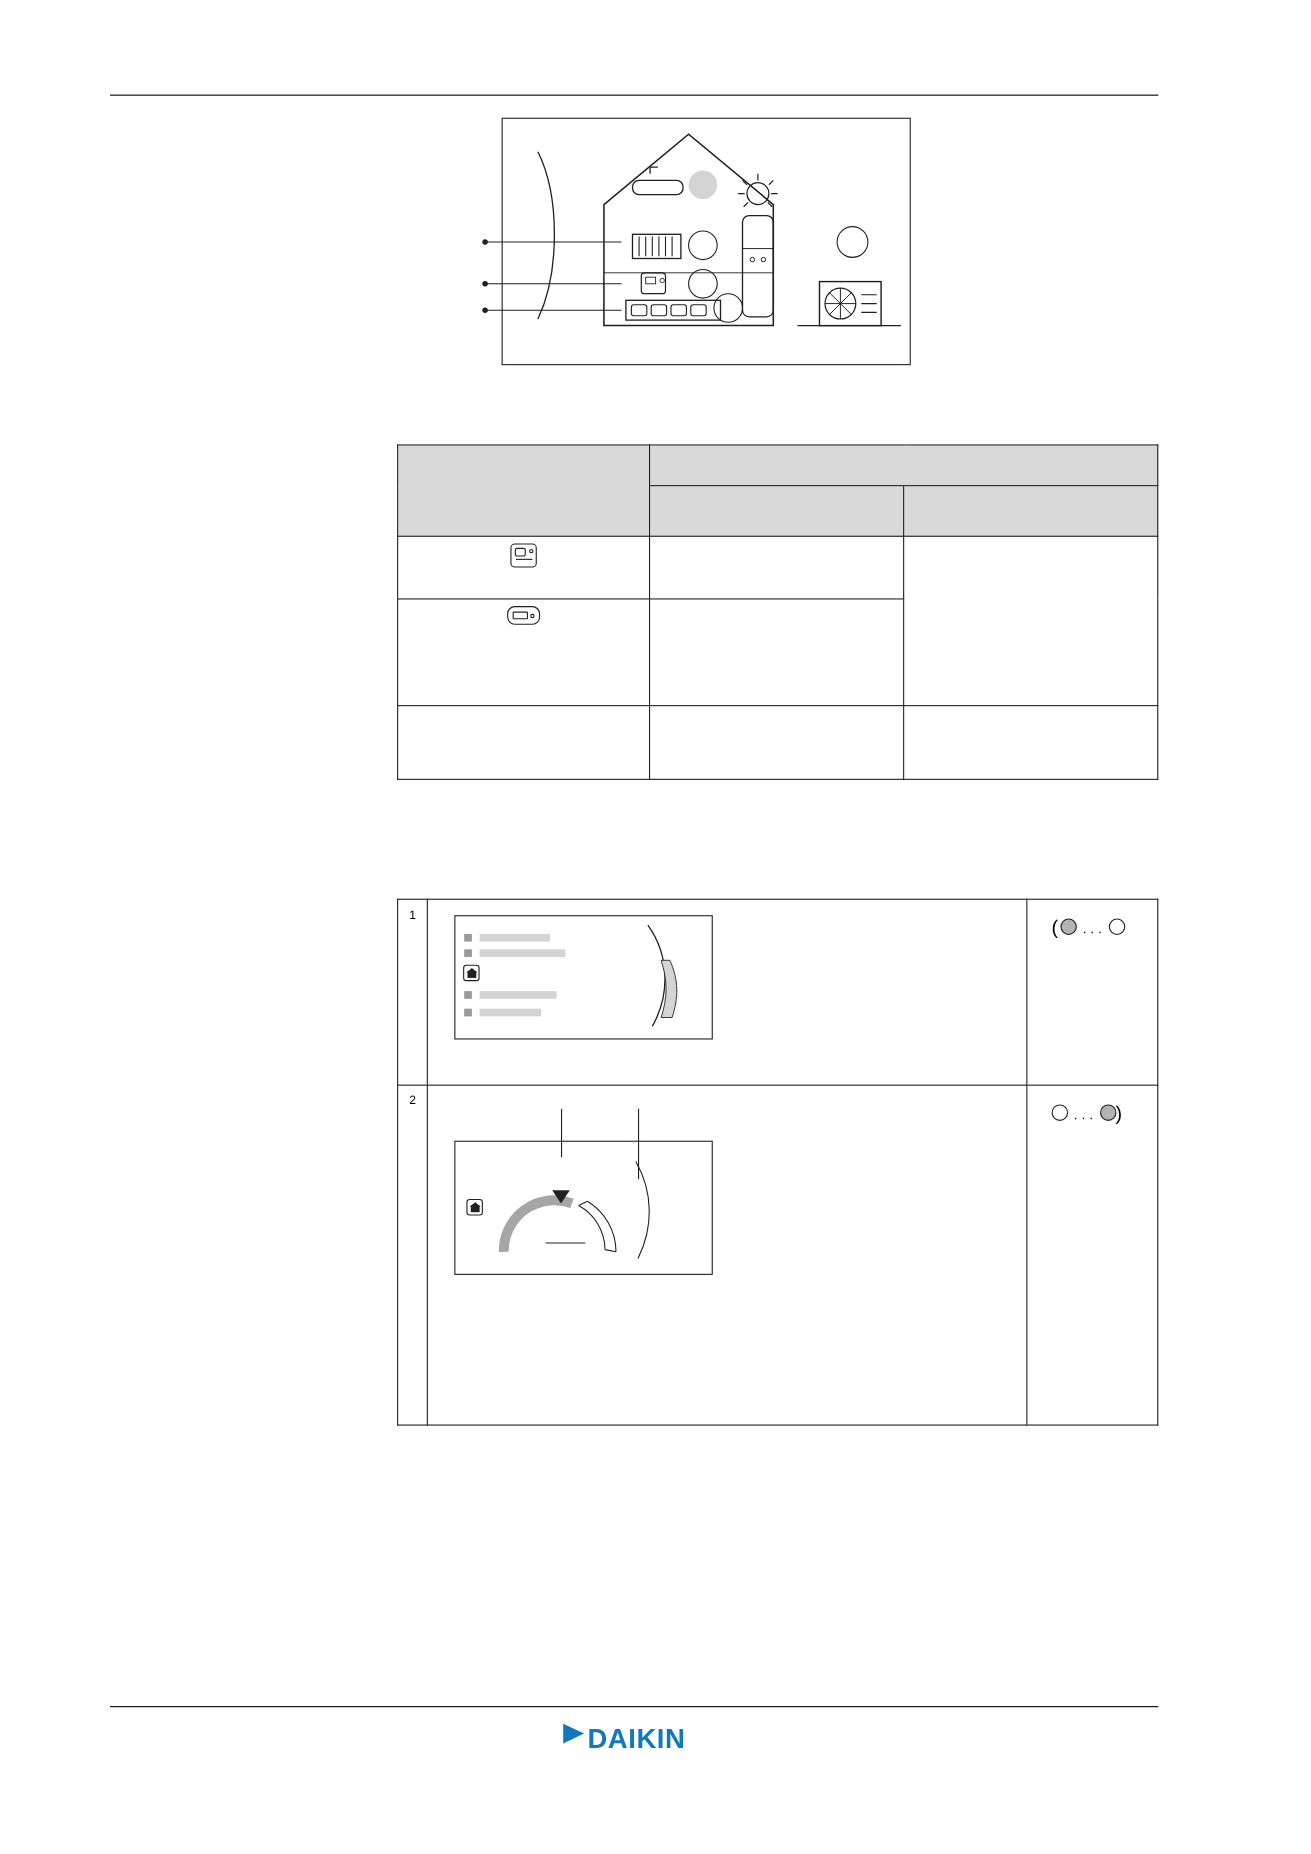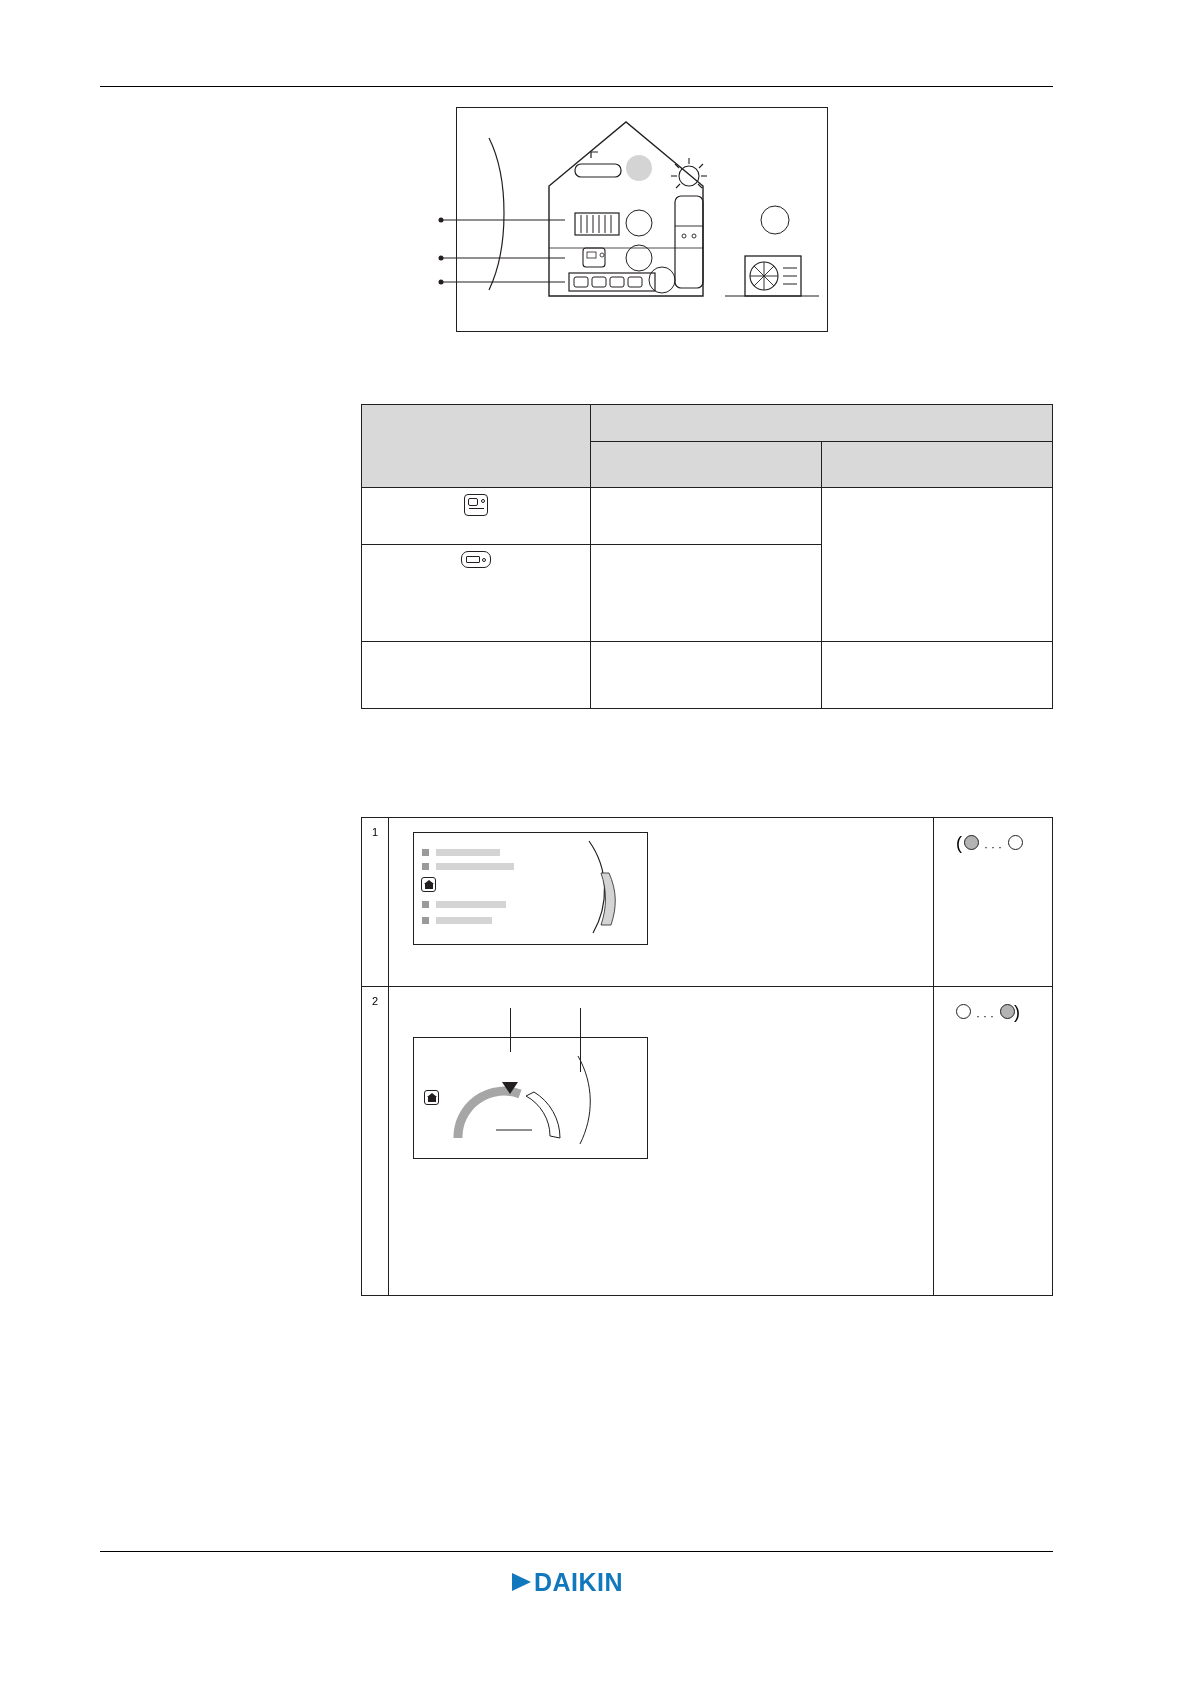--- a/index.html
+++ b/index.html
@@ -283,21 +283,20 @@
   }
 
   
   .footer-logo {
     position: absolute;
     left: 512px;
     top: 1567px;
     width: 170px;
     height: 30px;
     display: flex;
-    align-items: center;
   }
   .logo-mark {
     width: 0;
     height: 0;
     border-left: 19px solid #1278be;
     border-top: 9px solid transparent;
     border-bottom: 9px solid transparent;
     margin-right: 3px;
   }
   .logo-text {

